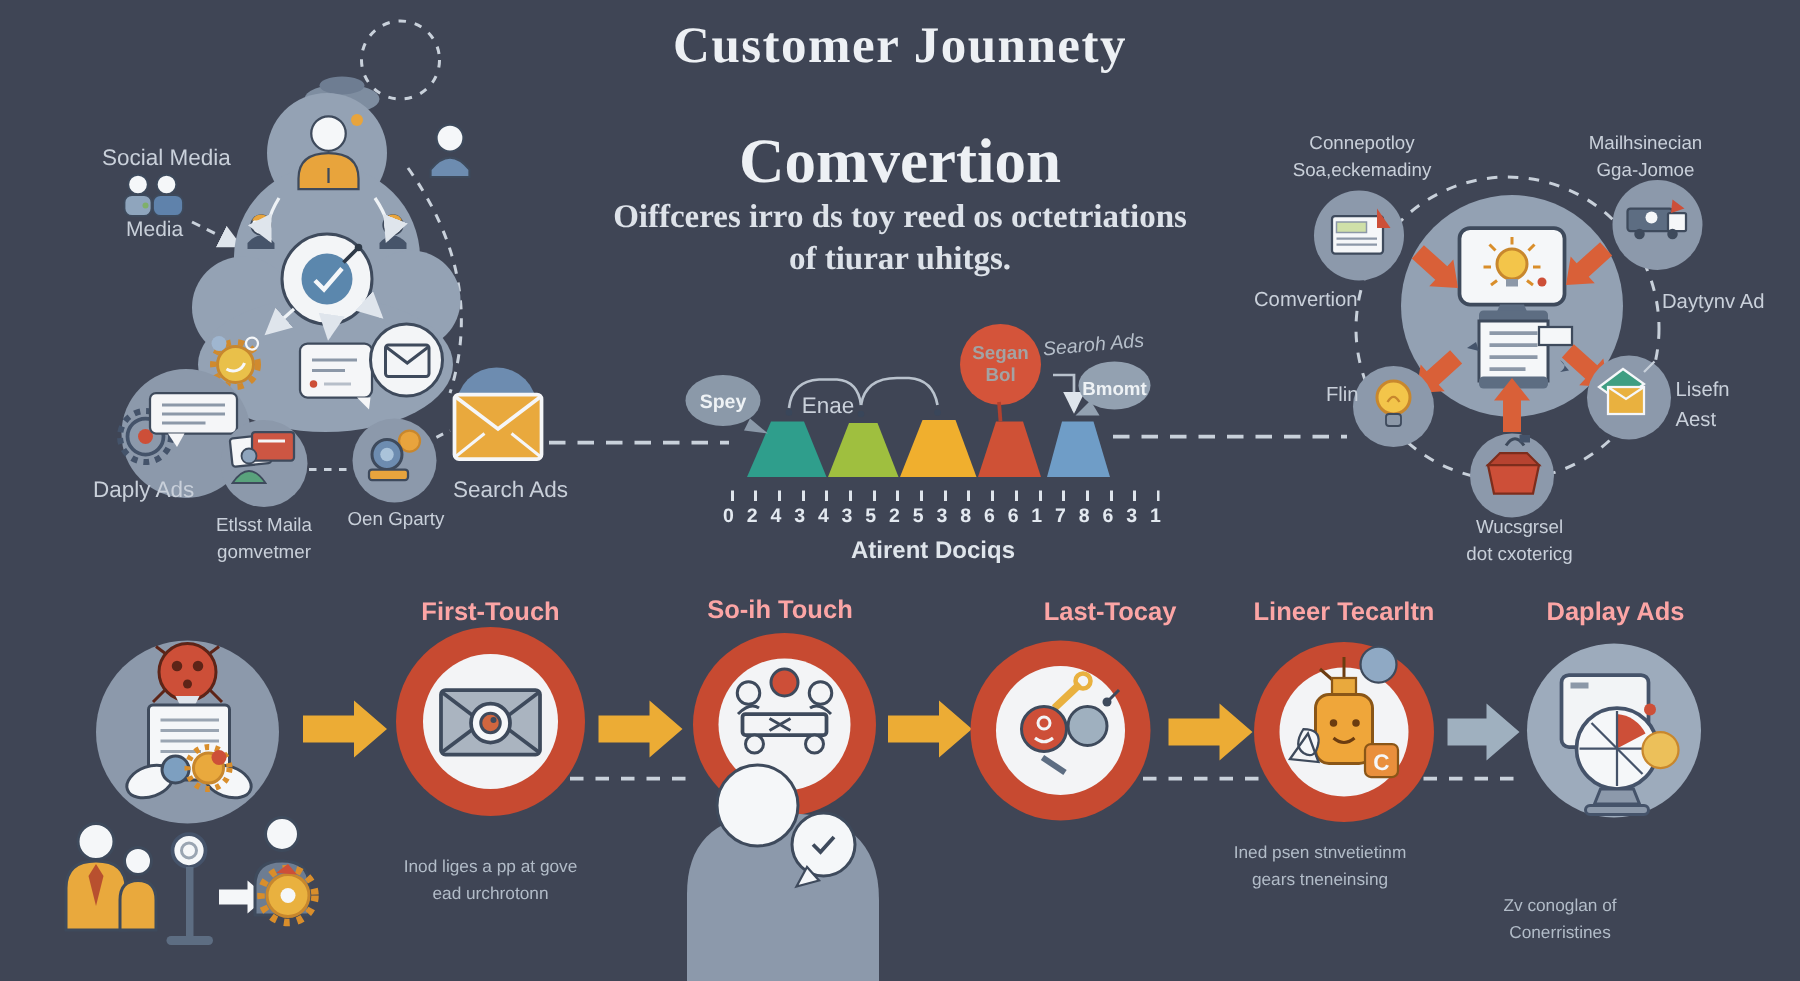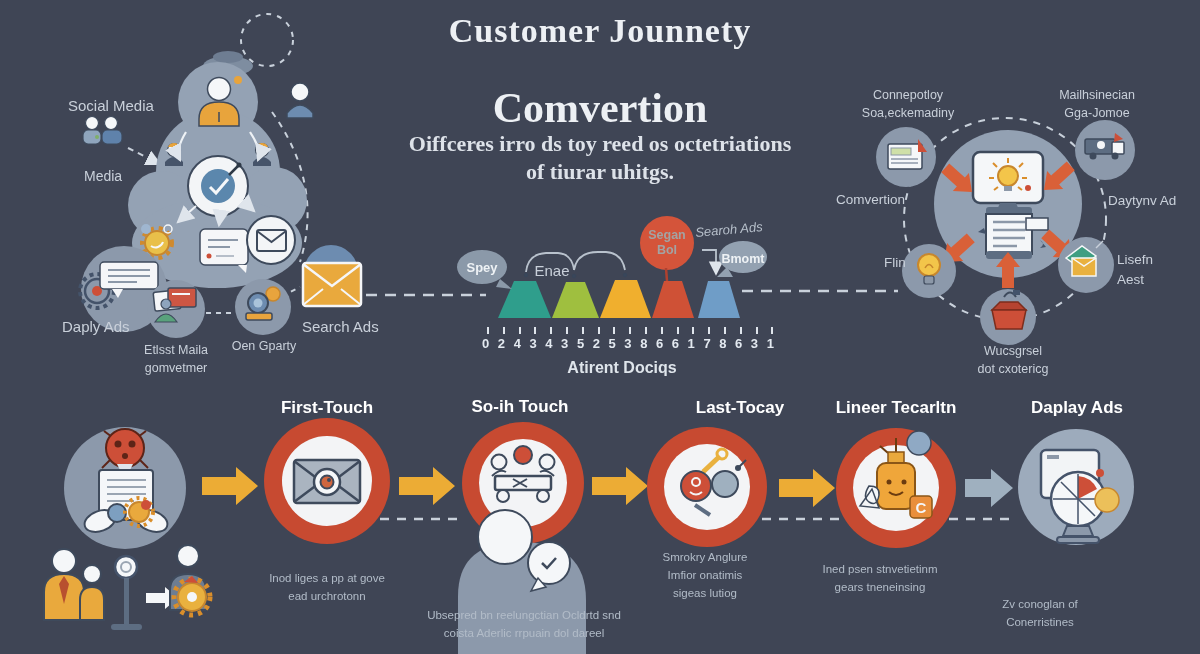--- a/index.html
+++ b/index.html
@@ -8,21 +8,21 @@
   #gfx{position:absolute;left:0;top:0;}
   .lbl{position:absolute;color:#c9d0da;font-size:14px;line-height:1.45;}
   .ctr{transform:translateX(-50%);text-align:center;}
   .pre{white-space:pre-line;}
   .hdr{position:absolute;left:0;width:1200px;text-align:center;
        font-family:"Liberation Serif",serif;color:#edf0f4;font-weight:bold;}
   .title{top:12px;font-size:34px;letter-spacing:1px;}
   .subtitle{top:84px;font-size:42px;}
   .tagline{color:#dde2e9;font-size:22px;}
   .tl1{top:131px;} .tl2{top:159px;}
-  .step-title{font-weight:bold;font-size:17px;color:#ffffff;}
+  .step-title{font-weight:bold;font-size:17px;color:#fca5a5;}
   .cap{font-size:11.5px;color:#b2bcc8;line-height:1.55;}
   .small-lbl{font-size:12.5px;}
   .nums{position:absolute;left:482px;top:336px;width:292px;display:flex;
         justify-content:space-between;font-size:13px;font-weight:bold;color:#e3e9f0;}
   .ticks{position:absolute;left:487px;top:327px;width:286px;height:7px;
          background:repeating-linear-gradient(90deg,#dfe5ec 0,#dfe5ec 2px,transparent 2px,transparent 15.8px);}
   .axis-label{font-weight:bold;font-size:16px;color:#dfe5eb;}
   .bubble-txt{font-weight:bold;color:#eef2f5;}
   .slant{transform:translateX(-50%) rotate(-5deg);}
 </style>
@@ -443,21 +443,21 @@
     </g>
   </g>
 </svg>
 
 <div class="hdr title">Customer Jounnety</div>
 <div class="hdr subtitle">Comvertion</div>
 <div class="hdr tagline tl1">Oiffceres irro ds toy reed os octetriations</div>
 <div class="hdr tagline tl2">of tiurar uhitgs.</div>
 
 <div class="lbl" style="left:68px;top:95px;font-size:15px;">Social Media</div>
-<div class="lbl" style="left:84px;top:142px;margin-top:24px;">Media</div>
+<div class="lbl" style="left:84px;top:142px;">Media</div>
 <div class="lbl" style="left:62px;top:316px;font-size:15px;">Daply Ads</div>
 <div class="lbl ctr pre small-lbl" style="left:176px;top:341px;">Etlsst Maila
 gomvetmer</div>
 <div class="lbl ctr small-lbl" style="left:264px;top:337px;">Oen Gparty</div>
 <div class="lbl" style="left:302px;top:316px;font-size:15px;">Search Ads</div>
 
 <div class="lbl ctr bubble-txt" style="left:482px;top:259px;font-size:13px;">Spey</div>
 <div class="lbl ctr" style="left:552px;top:232px;font-size:15px;margin-top:28px;">Enae</div>
 <div class="lbl ctr pre bubble-txt" style="left:667px;top:228px;font-size:12.5px;line-height:1.2;color:#a3a3a3;">Segan
 Bol</div>
@@ -501,23 +501,18 @@
 dot cxotericg</div>
 
 <div class="lbl ctr step-title" style="left:327px;top:396px;">First-Touch</div>
 <div class="lbl ctr step-title" style="left:520px;top:395px;">So-ih Touch</div>
 <div class="lbl ctr step-title" style="left:710px;top:396px;margin-left:30px;">Last-Tocay</div>
 <div class="lbl ctr step-title" style="left:896px;top:396px;">Lineer Tecarltn</div>
 <div class="lbl ctr step-title" style="left:1077px;top:396px;">Daplay Ads</div>
 
 <div class="lbl ctr pre cap" style="left:327px;top:570px;">Inod liges a pp at gove
 ead urchrotonn</div>
-<div class="lbl ctr pre cap" style="left:524px;top:607px;">Ubsepred bn reelungctian Ocldrtd snd
-coista Aderlic rrpuain dol dareel</div>
-<div class="lbl ctr pre cap" style="left:705px;top:549px;">Smrokry Anglure
-Imfior onatimis
-sigeas lutiog</div>
 <div class="lbl ctr pre cap" style="left:880px;top:561px;">Ined psen stnvetietinm
 gears tneneinsing</div>
 <div class="lbl ctr pre cap" style="left:1040px;top:566px;margin-top:30px;">Zv conoglan of
 Conerristines</div>
 
 </div>
 
 </body></html>

